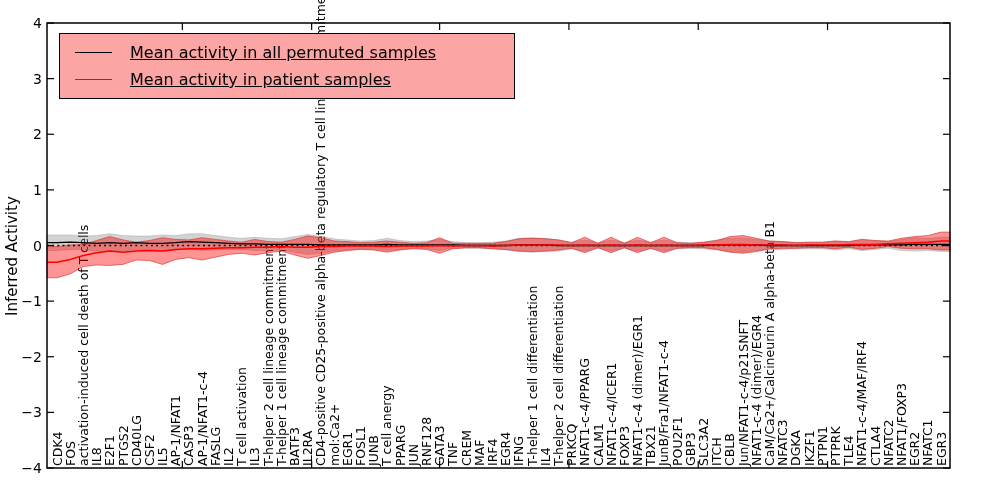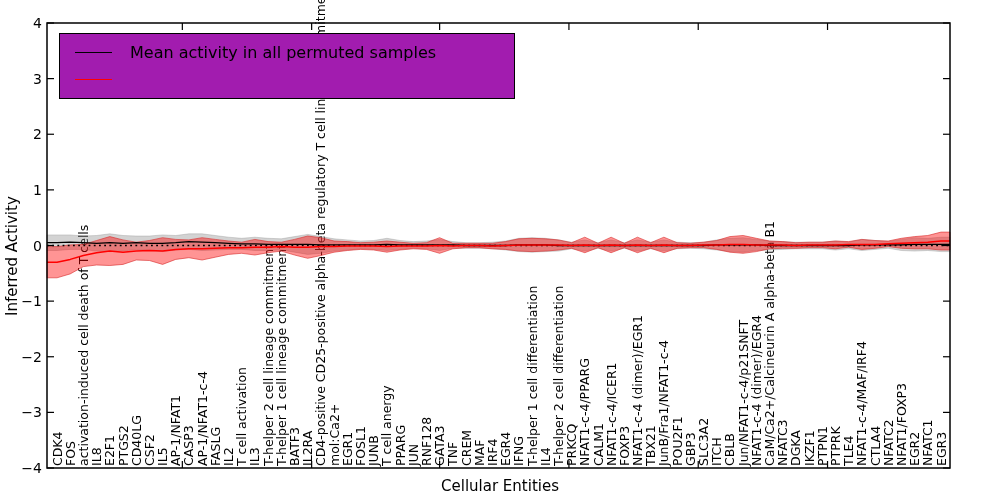--- a/index.html
+++ b/index.html
@@ -6,22 +6,22 @@
   .figure{position:relative;width:1000px;height:500px;background:#ffffff;overflow:hidden;
           font-family:"DejaVu Sans","Liberation Sans",sans-serif;color:#000;}
   .title{position:absolute;left:2px;top:3px;width:996px;text-align:center;font-size:18px;}
   #plot{position:absolute;left:0;top:0;}
   .xlab{position:absolute;transform-origin:0 0;transform:rotate(-90deg);
         font-size:12.5px;line-height:13px;white-space:nowrap;}
   .ytick{position:absolute;width:38px;text-align:right;font-size:14px;line-height:16px;}
   .ylabel{position:absolute;left:3px;top:316px;transform-origin:0 0;transform:rotate(-90deg);
           font-size:15px;white-space:nowrap;}
   .xlabel{position:absolute;left:2px;top:477px;width:996px;text-align:center;font-size:15px;}
-  .legend{position:absolute;left:59px;top:33px;width:456px;background:#a21caf;
-          border:1px solid #000;padding:5px 0;box-sizing:border-box;}
+  .legend{position:absolute;left:59px;top:33px;width:456px;background:#fca5a5;
+          border:1px solid #000;padding:5px 0;box-sizing:border-box;text-decoration:underline;}
   .lrow{display:flex;align-items:center;height:27px;}
   .lline{display:inline-block;width:37px;height:0;border-top:1.7px solid #000;
          margin-left:15px;margin-right:18px;flex:0 0 auto;}
   .ltext{font-size:16px;white-space:nowrap;}
 </style>
 </head>
 <body>
 
 <div class="figure">
   <div id="xlabels">
@@ -137,23 +137,23 @@
       <div class="ytick" style="left: 4px; top: 70.6px;">3</div>
       <div class="ytick" style="left: 4px; top: 126.3px;">2</div>
       <div class="ytick" style="left: 4px; top: 181.9px;">1</div>
       <div class="ytick" style="left: 4px; top: 237.5px;">0</div>
       <div class="ytick" style="left: 4px; top: 293.1px;">−1</div>
       <div class="ytick" style="left: 4px; top: 348.8px;">−2</div>
       <div class="ytick" style="left: 4px; top: 404.4px;">−3</div>
       <div class="ytick" style="left: 4px; top: 460px;">−4</div>
     </div>
   <div class="ylabel">Inferred Activity</div>
-  <div class="xlabel">Cellular Entities</div>
   <div class="legend">
     <div class="lrow">
       <span class="lline" id="sw0" style="border-top-color: rgb(0, 0, 0);"></span>
       <span class="ltext">Mean activity in all permuted samples</span>
     </div>
     <div class="lrow">
       <span class="lline" id="sw1" style="border-top-color: rgb(255, 0, 0);"></span>
+      <span class="ltext">Mean activity in patient samples</span>
     </div>
   </div>
 </div>
 
 </body></html>

